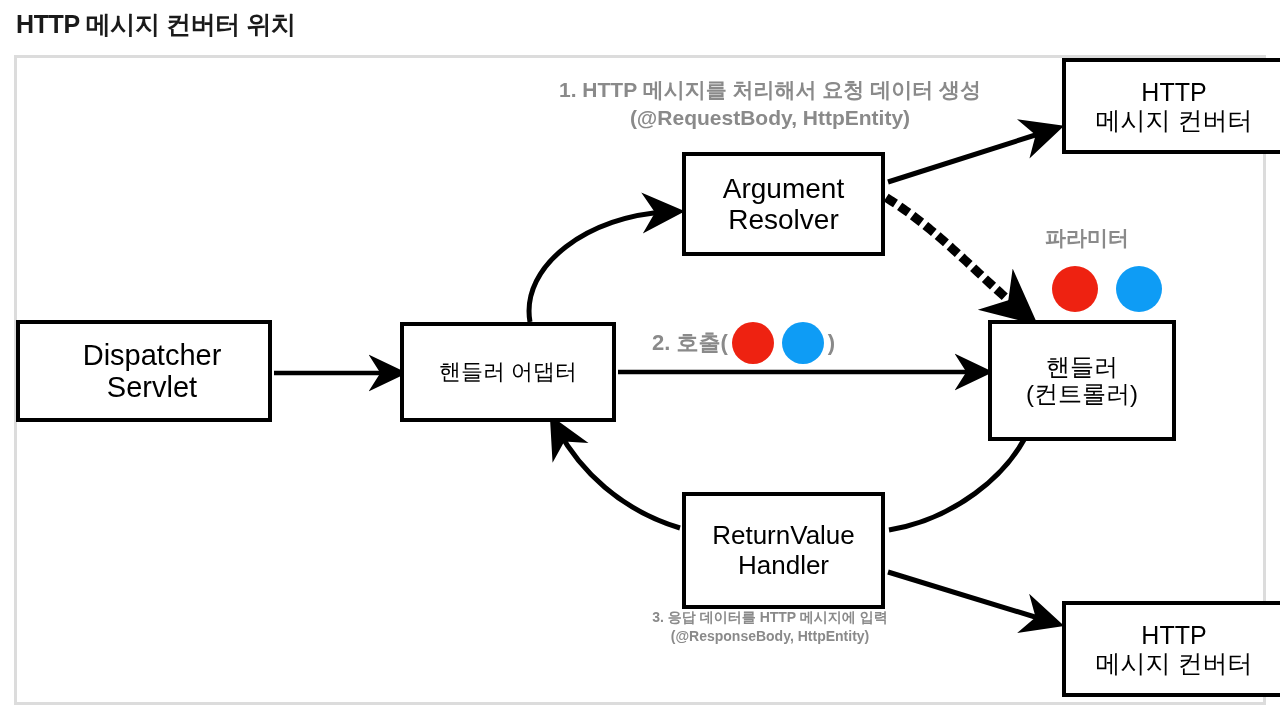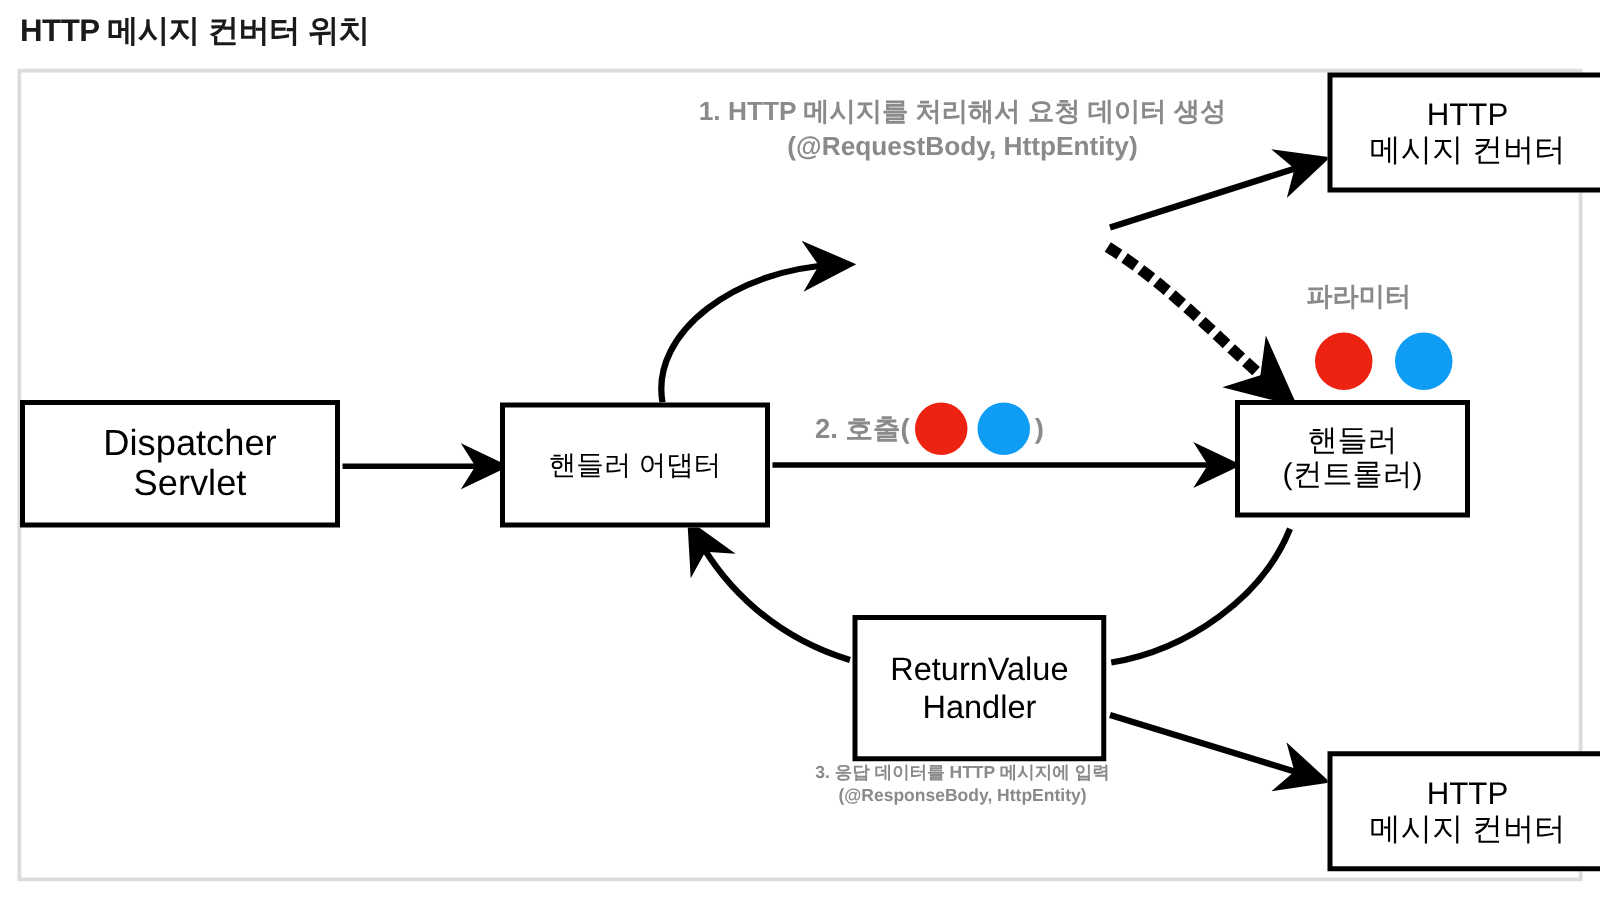--- a/index.html
+++ b/index.html
@@ -75,21 +75,21 @@
     width: 216px; height: 100px;
     font-size: 22px;
   }
   #node-argument-resolver {
     left: 682px; top: 152px;
     width: 203px; height: 104px;
     font-size: 28px;
   }
   #node-handler {
     left: 988px; top: 320px;
-    width: 188px; height: 94px;
+    width: 188px; height: 121px;
     font-size: 24px;
   }
   #node-returnvalue {
     left: 682px; top: 492px;
     width: 203px; height: 117px;
     font-size: 26px;
   }
   #node-converter-top {
     left: 1062px; top: 58px;
     width: 224px; height: 96px;
@@ -217,20 +217,24 @@
 
   <div class="node" id="node-dispatcher">
     <span class="ln">Dispatcher</span>
     <span class="ln">Servlet</span>
   </div>
 
   <div class="node" id="node-requestmapping">
     <span class="ln">핸들러 어댑터</span>
   </div>
 
+  <div class="node" id="node-argument-resolver">
+    <span class="ln">Argument</span>
+    <span class="ln">Resolver</span>
+  </div>
 
   <div class="node" id="node-handler">
     <span class="ln">핸들러</span>
     <span class="ln">(컨트롤러)</span>
   </div>
 
   <div class="node" id="node-returnvalue">
     <span class="ln">ReturnValue</span>
     <span class="ln">Handler</span>
   </div>

